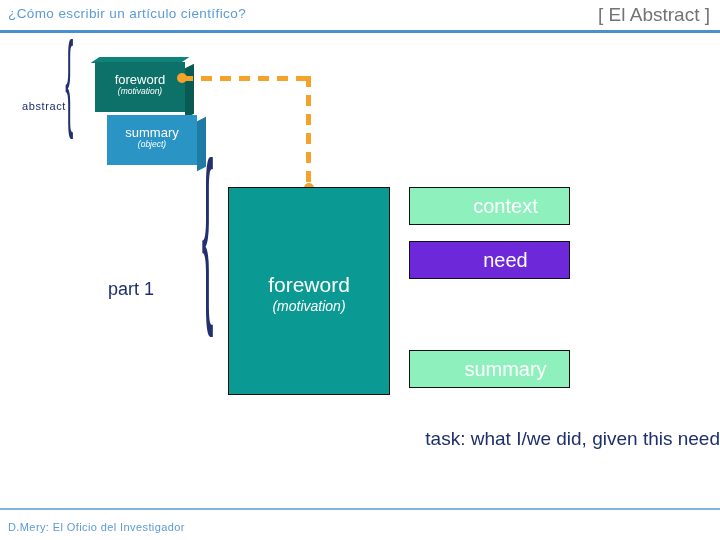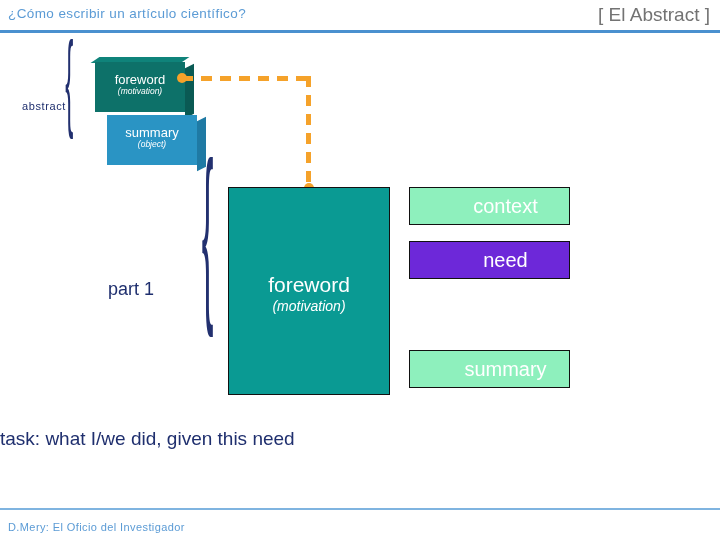--- a/index.html
+++ b/index.html
@@ -252,21 +252,21 @@
   .rbox-context { top: 187px; background: #8ef0bd; }
   .rbox-need    { top: 241px; background: #6d28d9; }
   .rbox-task    { top: 296px; background: #0a8f89; }
   .rbox-object  { top: 350px; background: #8ef0bd; }
 
   .caption {
     position: absolute;
     left: 0;
     top: 428px;
     width: 720px;
-    text-align: left;
+    text-align: right;
     font-size: 19px;
     color: #1f2f6e;
   }
 </style>
 </head>
 <body>
 
 <div class="slide">
 
   <div class="hdr-title">¿Cómo escribir un artículo científico?</div>

